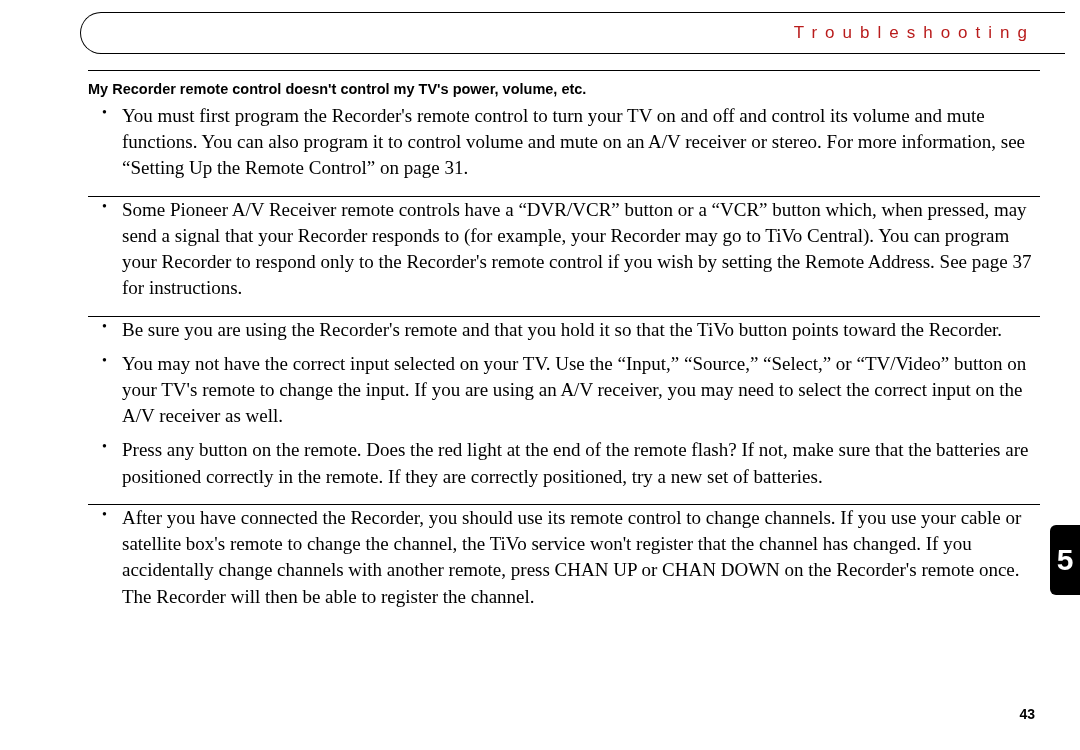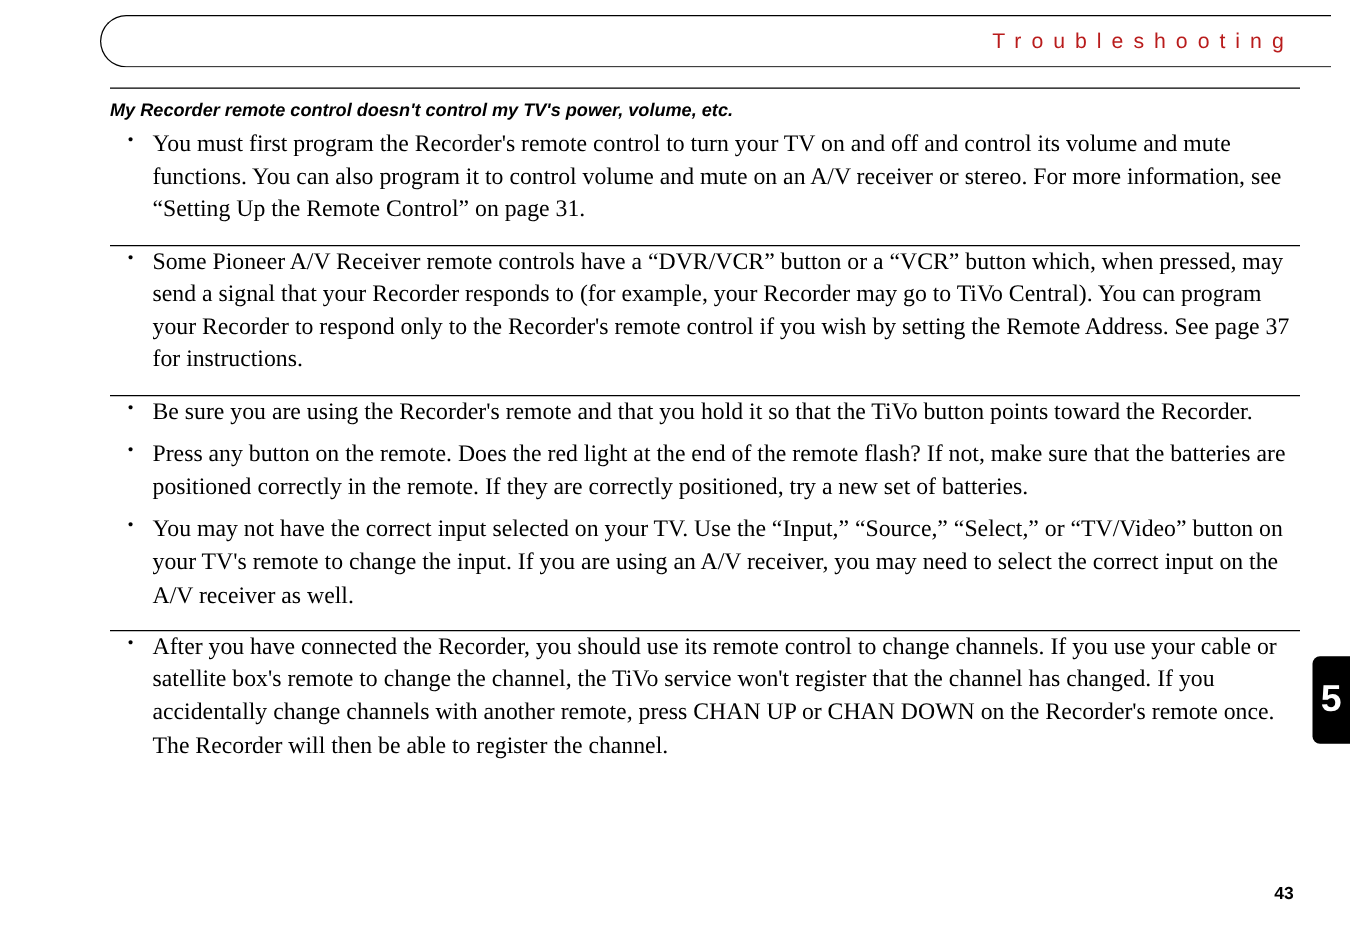--- a/index.html
+++ b/index.html
@@ -42,21 +42,20 @@
     border: none;
     border-top: 1.5px solid #000;
     margin: 0;
   }
   .section-heading {
     font-family: Arial, Helvetica, sans-serif;
     font-weight: bold;
     font-size: 14.5px;
     color: #000;
     margin: 10px 0 6px 0;
-    font-style: italic;
   }
   ul.bullets {
     list-style: none;
     margin-bottom: 14px;
   }
   ul.bullets li {
     position: relative;
     padding-left: 34px;
     font-size: 19px;
     line-height: 1.38;
@@ -112,22 +111,22 @@
   </ul>
 
   <hr class="divider">
   <ul class="bullets">
     <li>Some Pioneer A/V Receiver remote controls have a “DVR/VCR” button or a “VCR” button which, when pressed, may send a signal that your Recorder responds to (for example, your Recorder may go to TiVo Central). You can program your Recorder to respond only to the Recorder's remote control if you wish by setting the Remote Address. See page 37 for instructions.</li>
   </ul>
 
   <hr class="divider">
   <ul class="bullets">
     <li>Be sure you are using the Recorder's remote and that you hold it so that the TiVo button points toward the Recorder.</li>
+    <li>You may not have the correct input selected on your TV. Use the “Input,” “Source,” “Select,” or “TV/Video” button on your TV's remote to change the input. If you are using an A/V receiver, you may need to select the correct input on the A/V receiver as well.</li>
     <li>Press any button on the remote. Does the red light at the end of the remote flash? If not, make sure that the batteries are positioned correctly in the remote. If they are correctly positioned, try a new set of batteries.</li>
-    <li>You may not have the correct input selected on your TV. Use the “Input,” “Source,” “Select,” or “TV/Video” button on your TV's remote to change the input. If you are using an A/V receiver, you may need to select the correct input on the A/V receiver as well.</li>
   </ul>
 
   <hr class="divider">
   <ul class="bullets">
     <li>After you have connected the Recorder, you should use its remote control to change channels. If you use your cable or satellite box's remote to change the channel, the TiVo service won't register that the channel has changed. If you accidentally change channels with another remote, press CHAN UP or CHAN DOWN on the Recorder's remote once. The Recorder will then be able to register the channel.</li>
   </ul>
 
 </div>
 
 <div class="chapter-tab">

